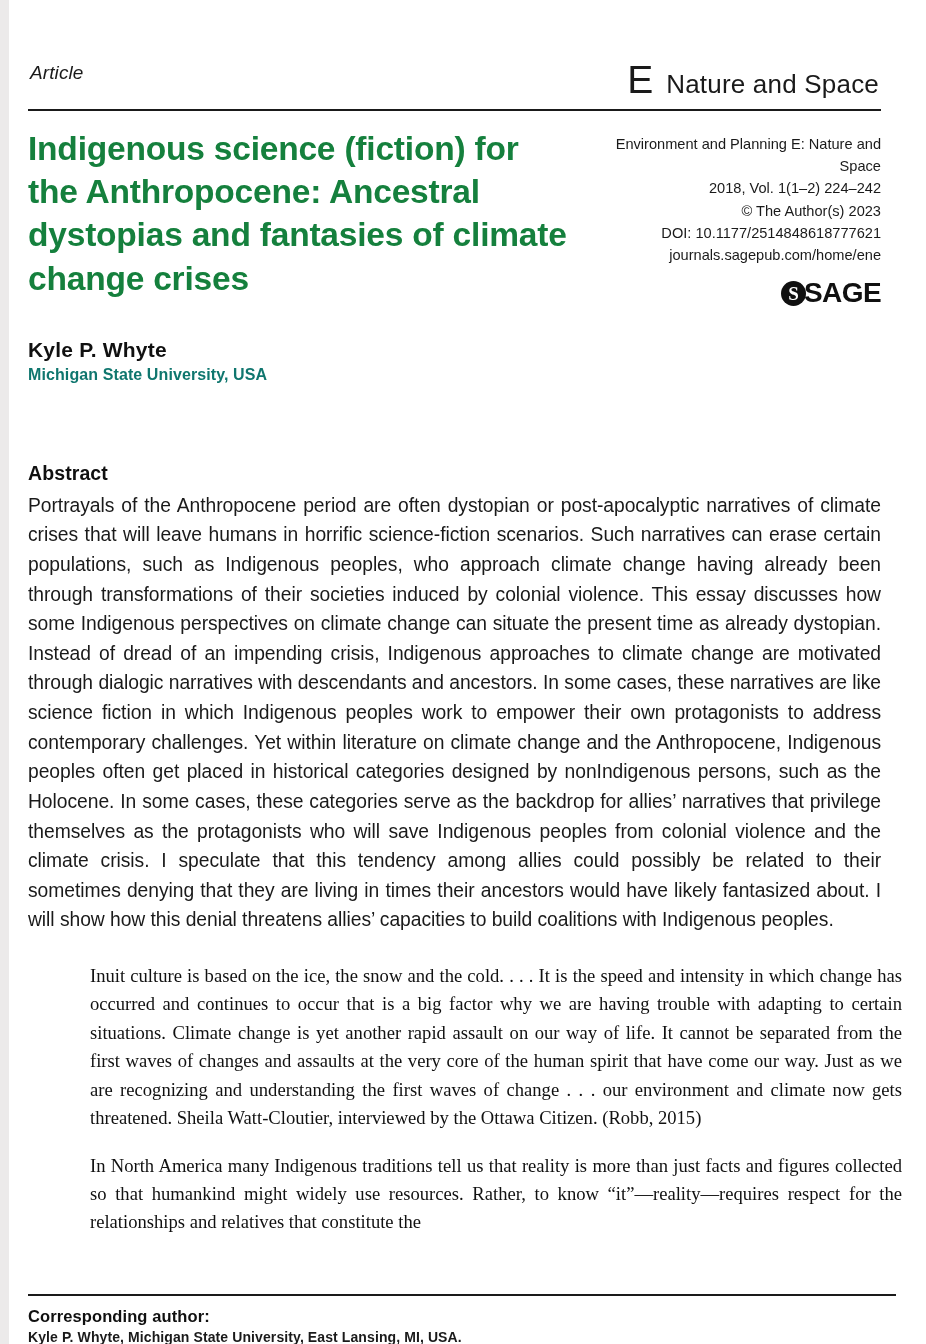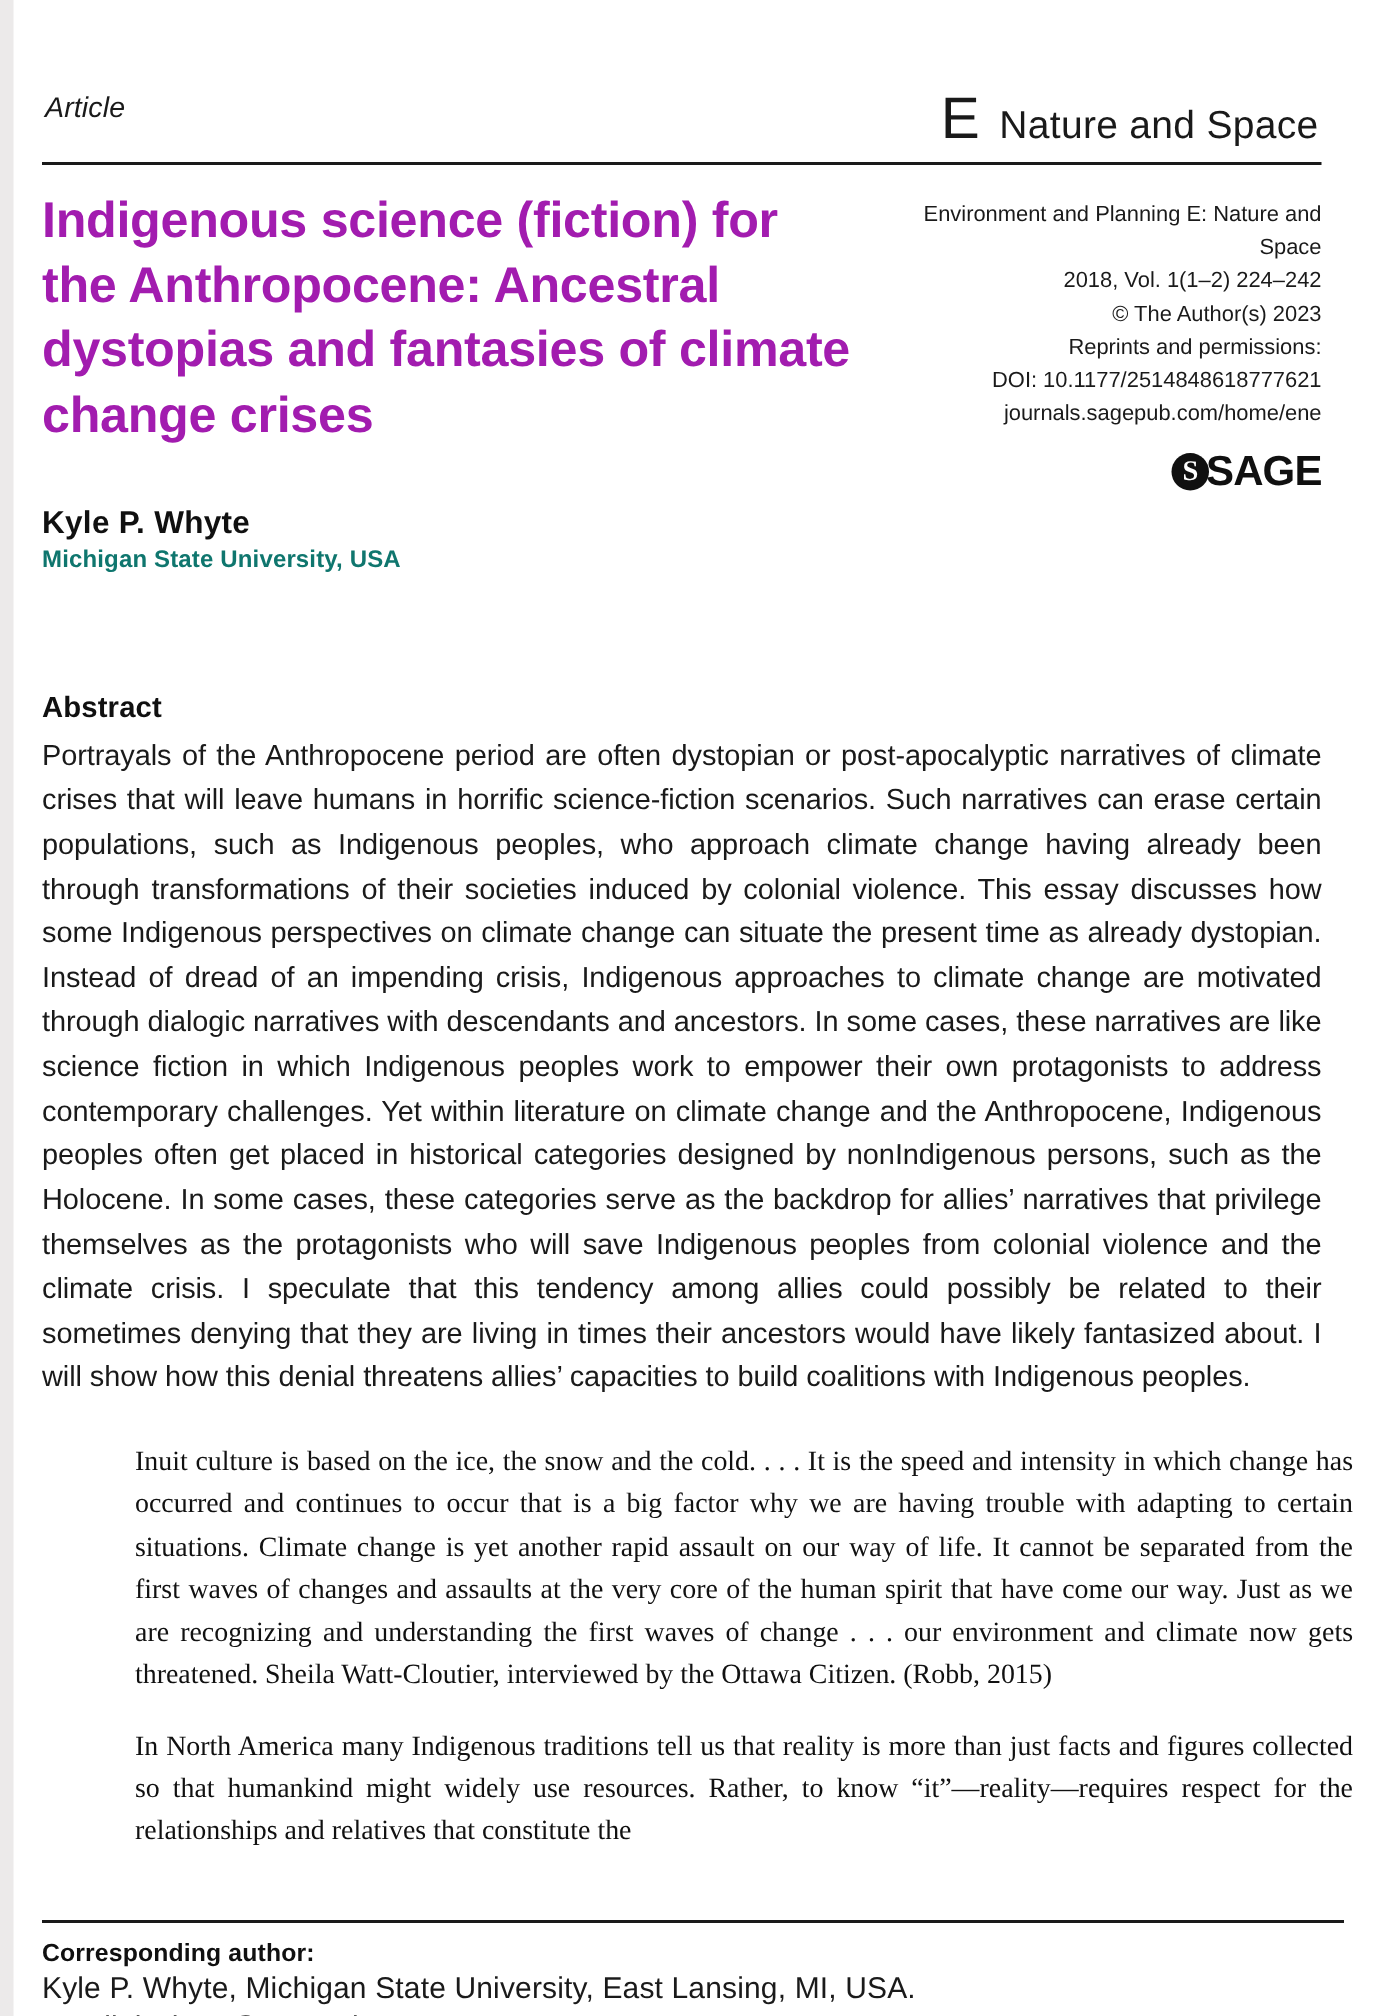--- a/index.html
+++ b/index.html
@@ -85,21 +85,21 @@
   }
   .title-col {
     width: 545px;
     flex: 0 0 545px;
   }
   .paper-title {
     font-size: 33.5px;
     font-weight: 700;
     line-height: 1.29;
     letter-spacing: -0.2px;
-    color: #a21caf;
+    color: #15803d;
     margin: 0;
   }
   .author-block {
     margin-top: 38px;
   }
   .author-name {
     font-size: 21px;
     font-weight: 700;
     letter-spacing: .2px;
     color: #101010;
@@ -203,24 +203,25 @@
     margin: 0 0 11px 0;
   }
   .footer-heading {
     font-size: 16.5px;
     font-weight: 700;
     color: #101010;
     margin: 0;
     letter-spacing: .1px;
   }
   .footer-line {
-    font-size: 20px;
+    font-size: 14px;
     color: #1a1a1a;
     margin: 3px 0 0 0;
     letter-spacing: .1px;
+    font-weight: bold;
   }
 </style>
 </head>
 <body>
 
 <div class="scan-edge"></div>
 
 <div class="page">
 
   <div class="header">
@@ -242,21 +243,20 @@
         <p class="author-name">Kyle P. Whyte</p>
         <p class="author-affil">Michigan State University, USA</p>
       </div>
     </div>
 
     <div class="meta-col">
       <div class="meta-line">Environment and Planning E: Nature and</div>
       <div class="meta-line">Space</div>
       <div class="meta-line">2018, Vol. 1(1–2) 224–242</div>
       <div class="meta-line">© The Author(s) 2023</div>
-      <div class="meta-line">Reprints and permissions:</div>
       <div class="meta-line">DOI: 10.1177/2514848618777621</div>
       <div class="meta-line">journals.sagepub.com/home/ene</div>
 
       <div class="sage-logo">
         <span class="sage-mark">S</span>
         <span class="sage-word">SAGE</span>
       </div>
     </div>
 
   </div>

